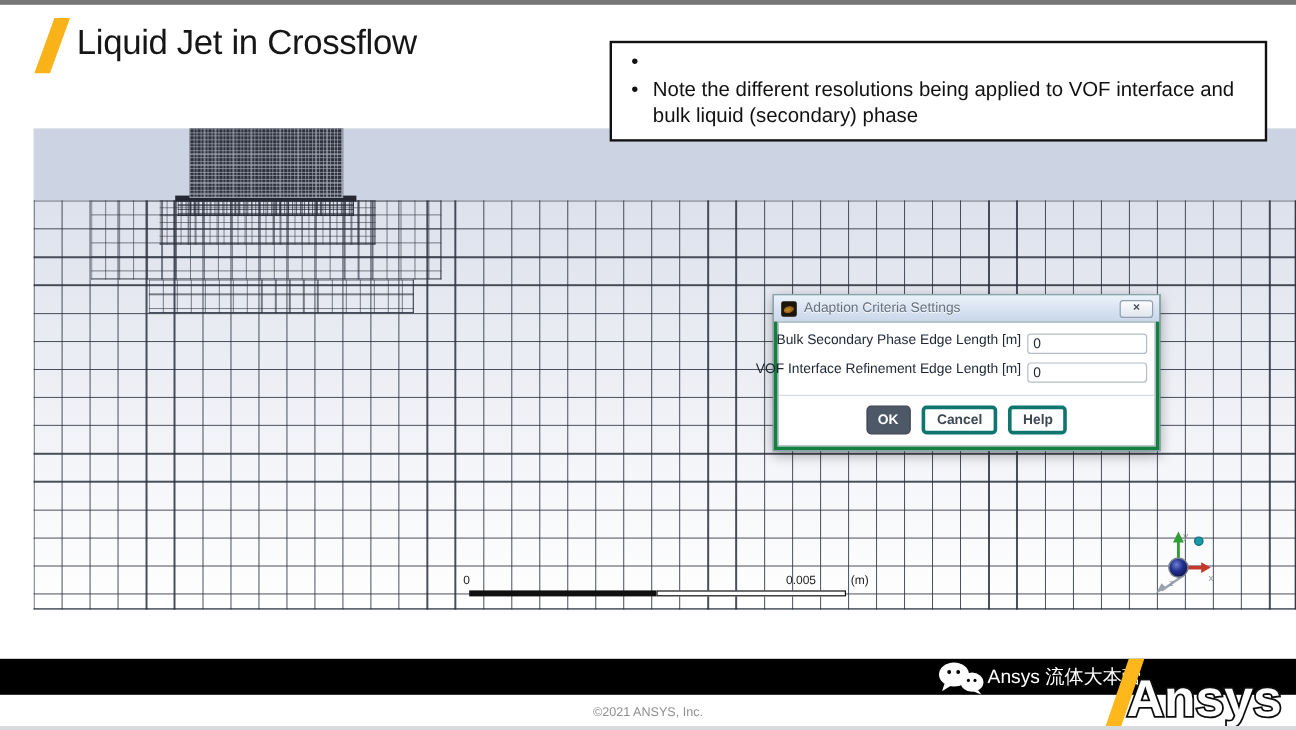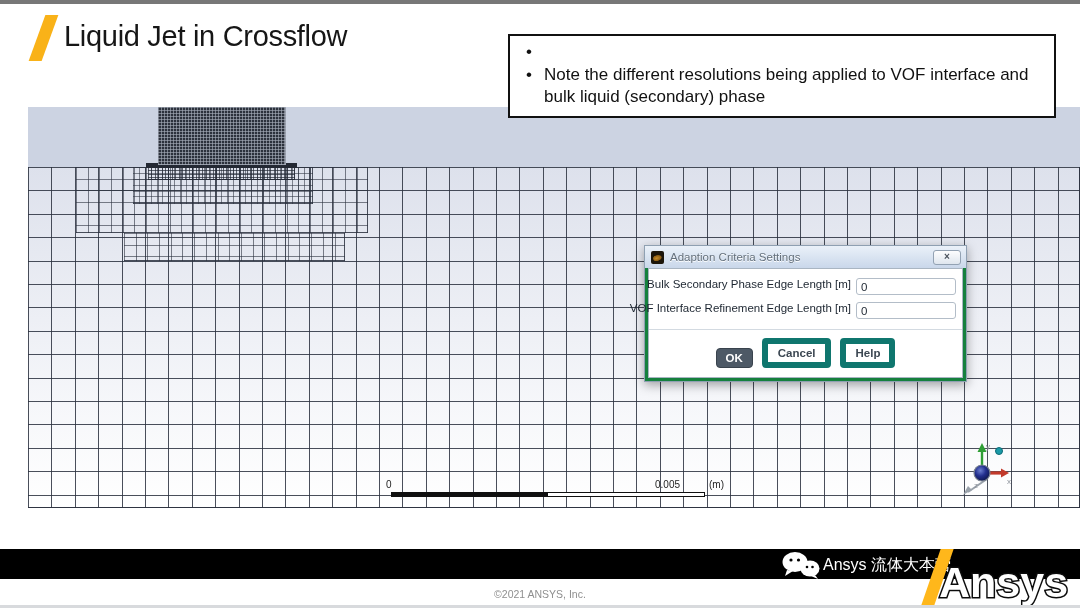--- a/index.html
+++ b/index.html
@@ -49,25 +49,25 @@
   .dlg-close { width:28px; height:15px; border:1px solid #93a2b3; border-radius:3px;
     background:linear-gradient(#fdfdfe,#dfe6ee); color:#4a525c; font-size:10px; line-height:12px;
     font-weight:bold; cursor:pointer; }
   .dlg-body { margin:0 3px 3px; background:#fff; border:1px solid #a9b5c2; padding-top:9px; }
   .field-row { display:flex; justify-content:flex-end; align-items:flex-start; gap:5px;
     padding:0 6px; margin-bottom:7px; }
   .field-row label { font-size:11.5px; color:#1d2631; white-space:nowrap; }
   .field-row input { width:100px; height:17px; border:1px solid #b3bdc8; border-radius:3px;
     font-size:11.5px; padding:0 4px; color:#1d2631; font-family:"Liberation Sans",sans-serif; }
   .btn-row { border-top:1px solid #d3dae1; margin-top:10px; padding:8px 0 9px;
-    display:flex; justify-content:center; gap:9px;align-items:flex-end; }
+    display:flex; justify-content:center; gap:9px; }
   .btn { font-family:"Liberation Sans",sans-serif; font-size:11.5px; font-weight:bold;
     padding:3px 9px; border-radius:4px; cursor:pointer; }
   .btn-ok { background:#4d5966; color:#fff; border:1px solid #39434d; }
-  .btn-plain { background:#fff; color:#3c4752; border:6px solid #0f766e;padding-left:10px; }
+  .btn-plain { background:#fff; color:#3c4752; border:3px solid #0f766e;padding-left:10px; }
 
   
   .footer-bar { position:absolute; left:0; top:545px; width:1080px; height:30px; background:#000; z-index:4; }
   .wechat-icon { position:absolute; left:781px; top:547px; z-index:5; }
   .watermark-text { position:absolute; left:823px; top:545px; height:30px; line-height:31px;
     color:#fff; font-size:16px; z-index:5; white-space:nowrap; }
   .ansys-logo { position:absolute; left:913px; top:541px; width:170px; height:67px; z-index:6; }
   .ansys-logo-slash { position:absolute; left:18px; top:4px; width:13px; height:56px;
     background:#FFB71B; transform:skewX(-19deg); }
   .bottom-strip { position:absolute; left:0; top:601px; width:1080px; height:7px; background:#d8dadd; z-index:7; }

